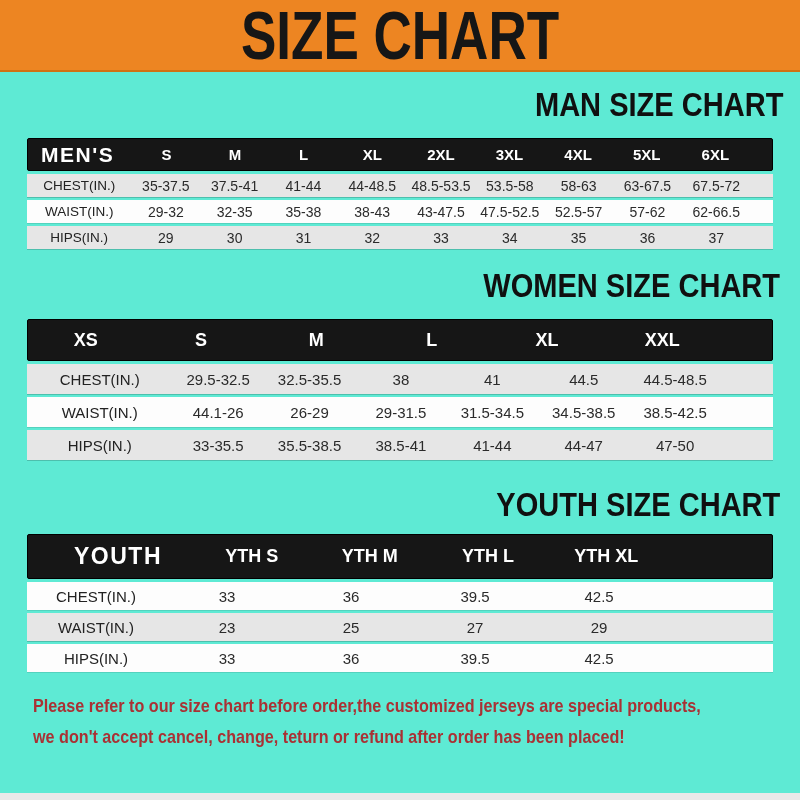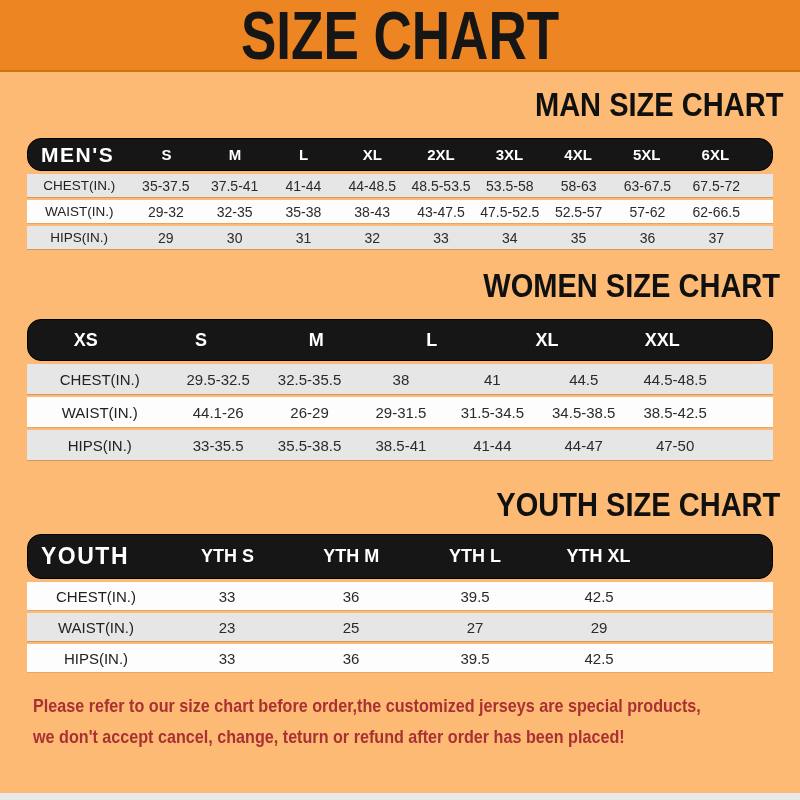--- a/index.html
+++ b/index.html
@@ -2,21 +2,21 @@
 <html><head>
 <meta charset="utf-8">
 <style>
   * { box-sizing: border-box; margin: 0; padding: 0; }
   html, body { background: #ffffff; }
   body { font-family: "Liberation Sans", sans-serif; }
   .page {
     position: relative;
     width: 800px;
     height: 800px;
-    background: #fdba74;
+    background: #5eead4;
     overflow: hidden;
     margin: 0 auto;
   }
 
   
   .banner {
     height: 72px;
     background: #ED8522;
     border-bottom: 2px solid #cf7214;
     display: flex;
@@ -62,21 +62,21 @@
   .trow {
     display: flex;
     align-items: center;
     width: 100%;
   }
   .trow + .trow { margin-top: 3px; }
   .thead {
     background: #161616;
     color: #ffffff;
     border: 1px solid #000;
-    border-radius: 14px;
+    border-radius: 2px;
   }
   .gray  { background: #e6e6e6; box-shadow: 0 1px 0 rgba(0,0,0,0.18); }
   .white { background: #fdfdfd; box-shadow: 0 1px 0 rgba(0,0,0,0.10); }
 
   .cell {
     display: flex;
     align-items: center;
     justify-content: center;
     white-space: nowrap;
     overflow: visible;
@@ -102,21 +102,21 @@
 
   
   .t-women .thead { height: 42px; font-size: 18px; font-weight: bold; }
   .t-women .thead .hlabel { font-size: 23px; }
   .t-women .label { flex-basis: 19.5%; }
   .t-women .filler { flex-basis: 7%; }
   .t-women .trow:not(.thead) { height: 30px; font-size: 15px; color: #2b2b2b; }
   .t-women .rlabel { font-size: 15px; }
 
   
-  .t-youth .thead { height: 45px; font-size: 18px; font-weight: bold; }
+  .t-youth .thead { height: 45px; font-size: 18px; font-weight: bold; padding-left: 33px; }
   .t-youth .thead .hlabel { font-size: 23px; }
   .t-youth .label { flex-basis: 18.5%; }
   .t-youth .filler { flex-basis: 15%; }
   .t-youth .trow:not(.thead) { height: 28px; font-size: 15px; color: #2b2b2b; }
   .t-youth .rlabel { font-size: 15px; }
 
   
   .footer {
     margin: 18px 0 0 33px;
     color: #A93134;

